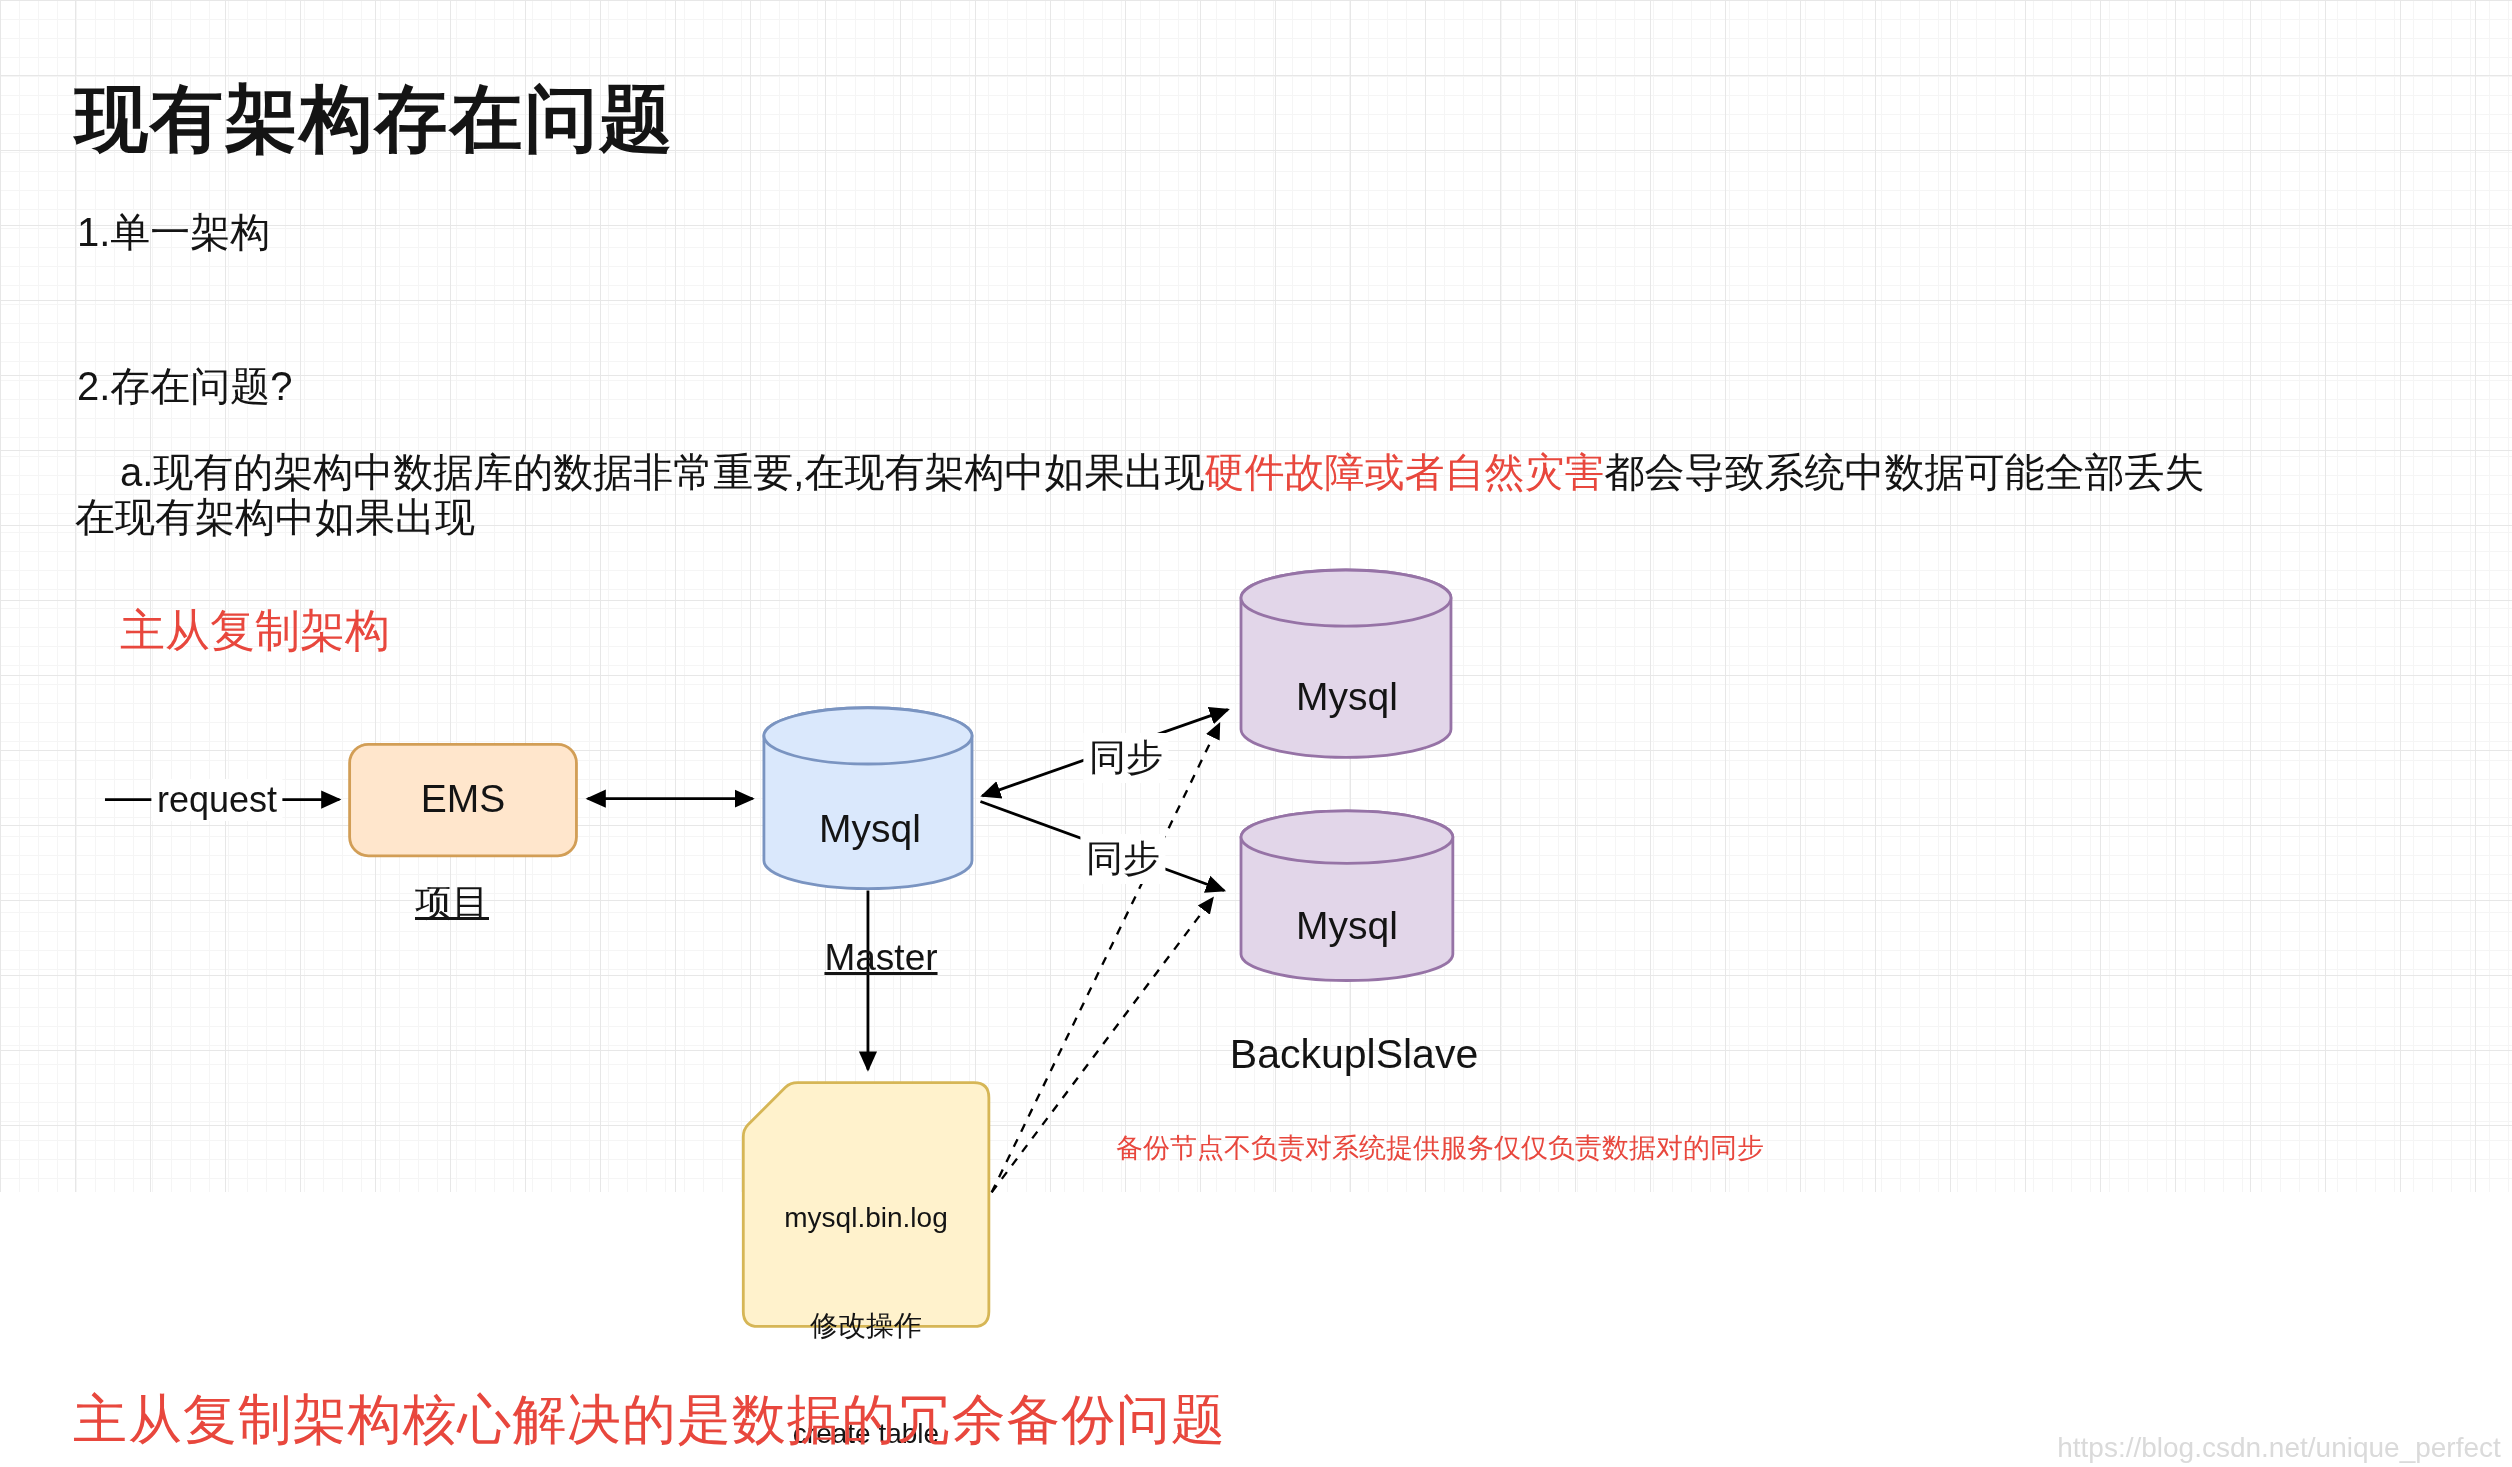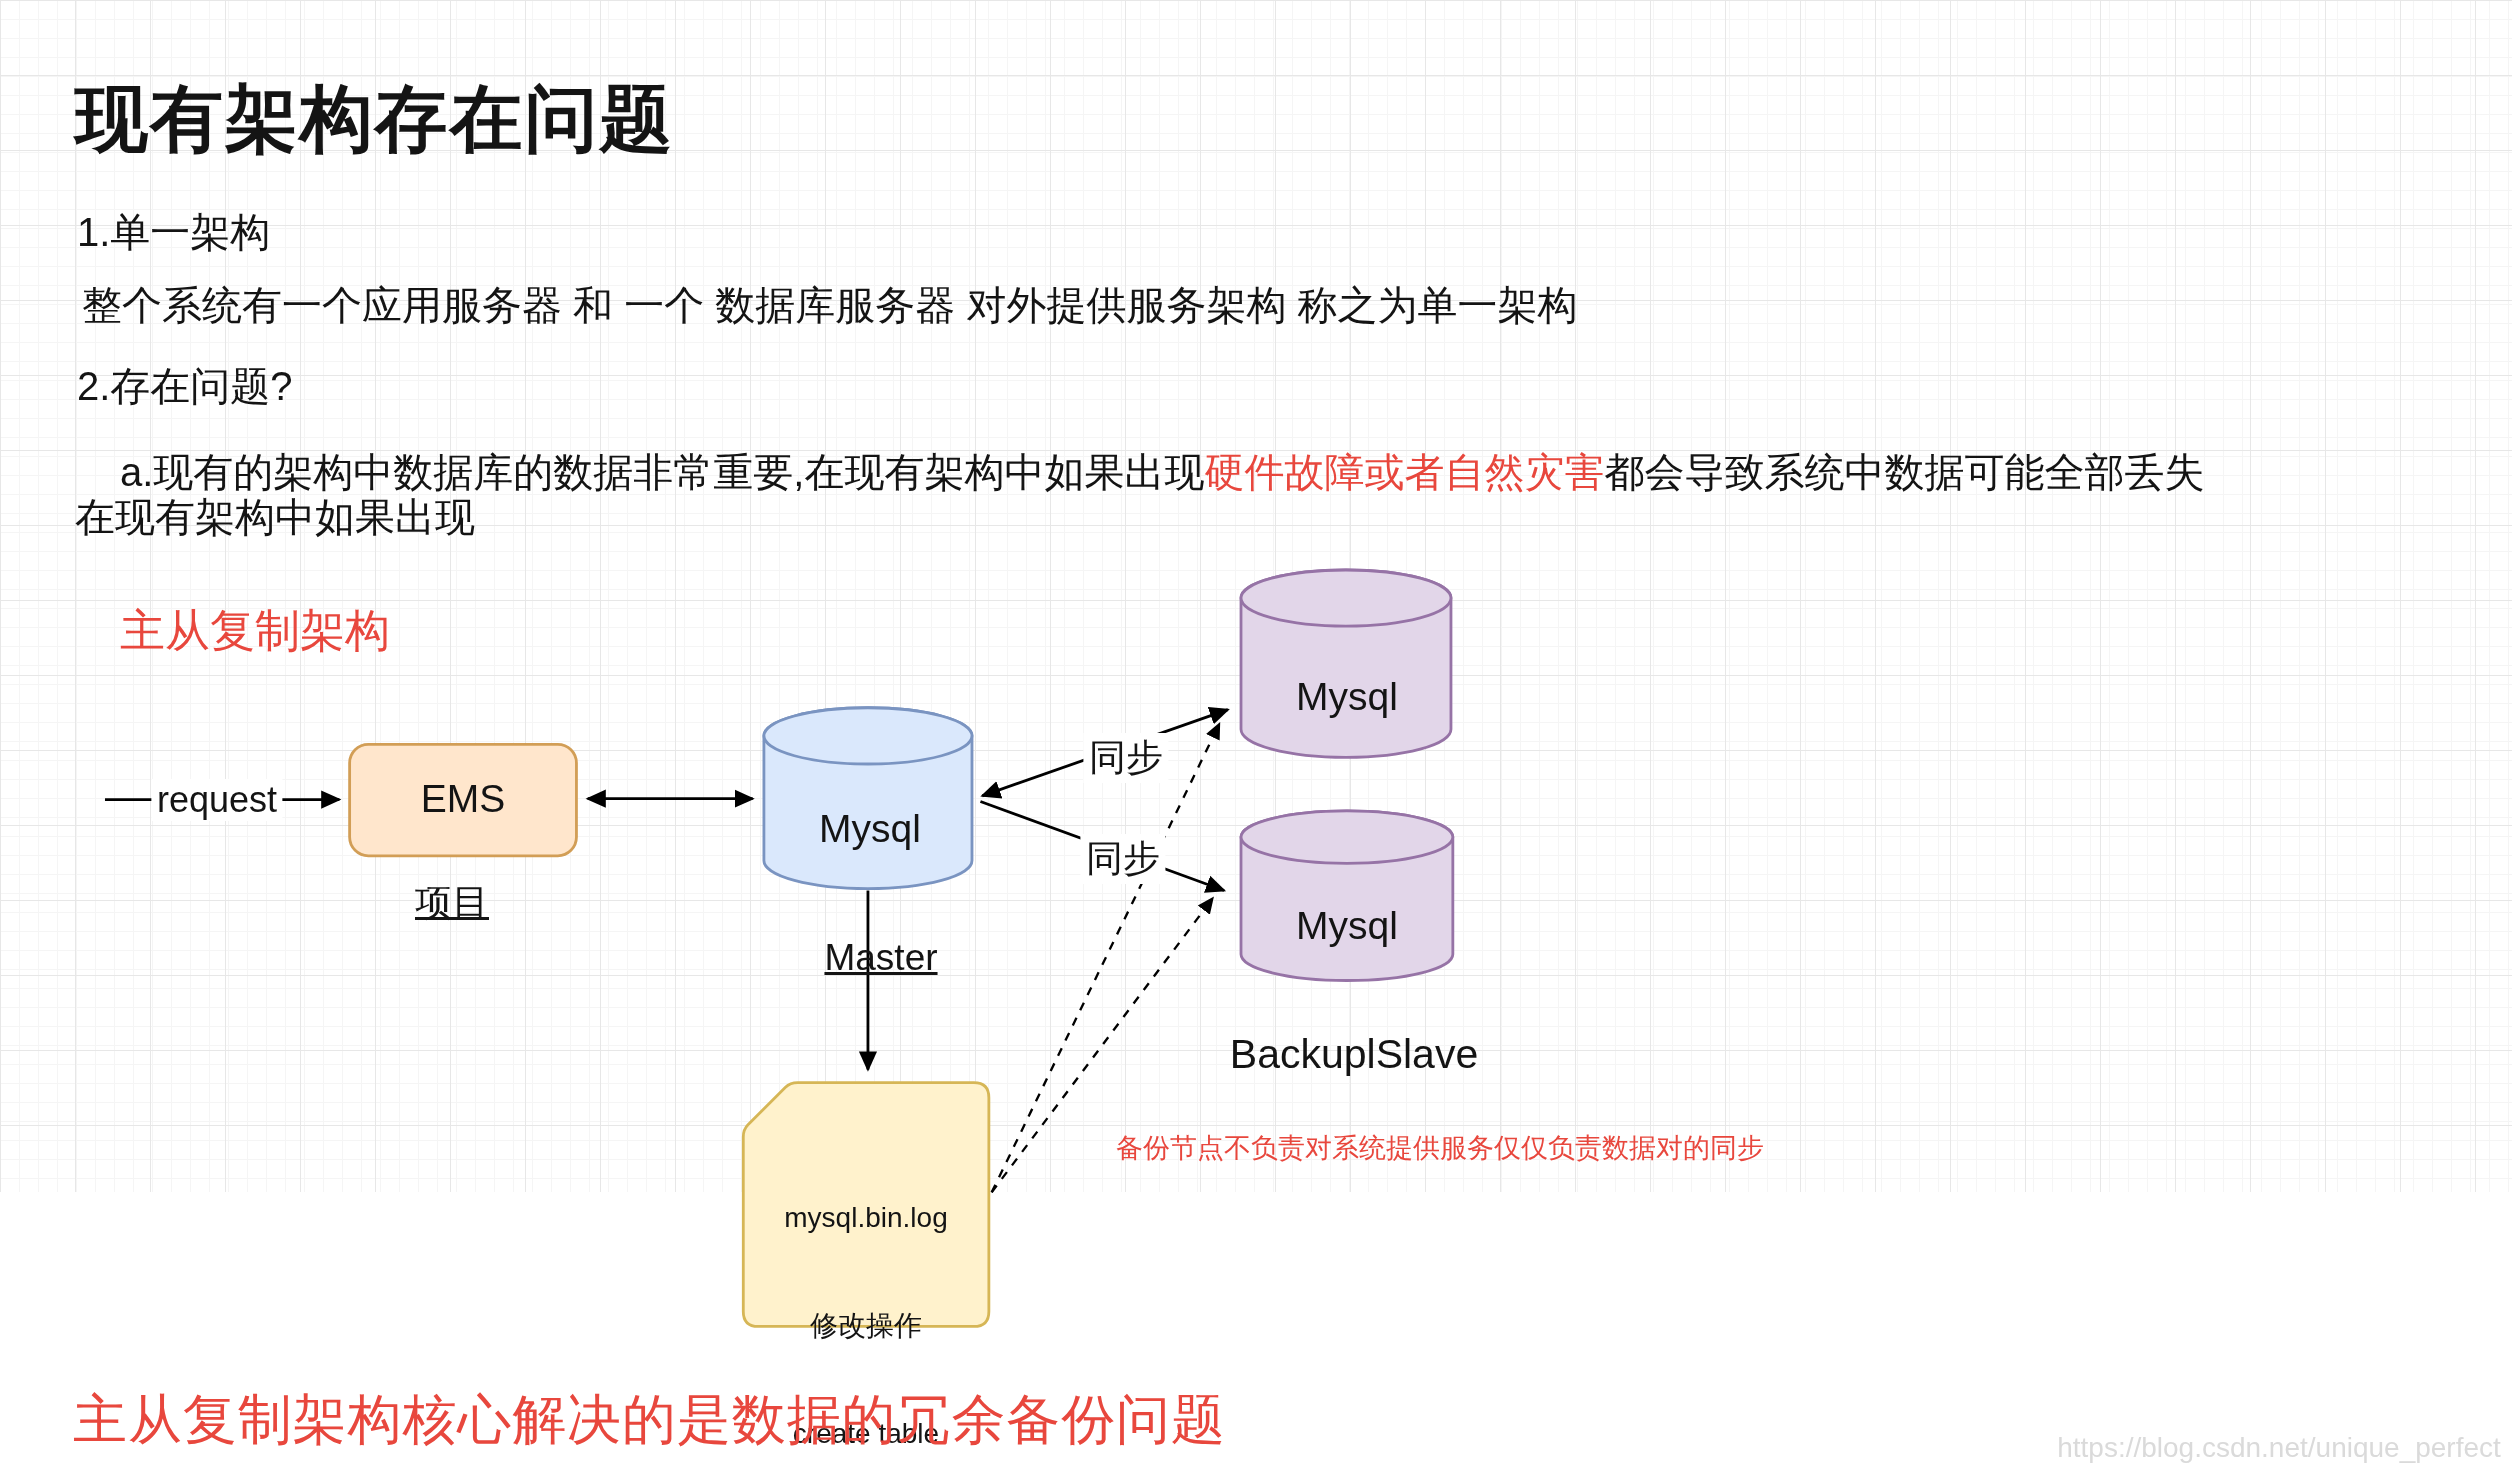--- a/index.html
+++ b/index.html
@@ -81,21 +81,20 @@
     <path class="shape-note" d="M851,1155 L1039,1155 Q1055,1155 1055,1171 L1055,1399 Q1055,1415 1039,1415 L809,1415 Q793,1415 793,1399 L793,1213 Q793,1205 798,1200 L838,1160 Q843,1155 851,1155 Z"></path>
 
     <line class="edge-dashed" x1="1058" y1="1272" x2="1301" y2="772" marker-end="url(#arr)"></line>
     <line class="edge-dashed" x1="1058" y1="1272" x2="1294" y2="958" marker-end="url(#arr)"></line>
   </svg>
 
   <div class="lbl title" style="left:75px;top:71px;">现有架构存在问题</div>
 
   <div class="lbl body-text vcenter" style="left:77px;top:232px;">1.单一架构</div>
 
-  <div class="lbl body-text vcenter" style="left:82px;top:305px;">整个系统有一个应用服务器 和 一个 数据库服务器 对外提供服务架构 称之为单一架构</div>
 
   <div class="lbl body-text vcenter" style="left:77px;top:386px;">2.存在问题?</div>
 
   <div class="lbl body-text vcenter" style="left:120px;top:472px;"><span>a.现有的架构中数据库的数据非常重要,在现有架构中如果出现</span><span class="red">硬件故障或者自然灾害</span><span>都会导致系统中数据可能全部丢失</span></div>
 
   <div class="lbl body-text vcenter" style="left:75px;top:517px;">在现有架构中如果出现</div>
 
   <div class="lbl diagram-heading red vcenter" style="left:120px;top:631px;">主从复制架构</div>
 
   <div class="lbl edge-label center" style="left:217px;top:800px;font-size:36px;">request</div>

